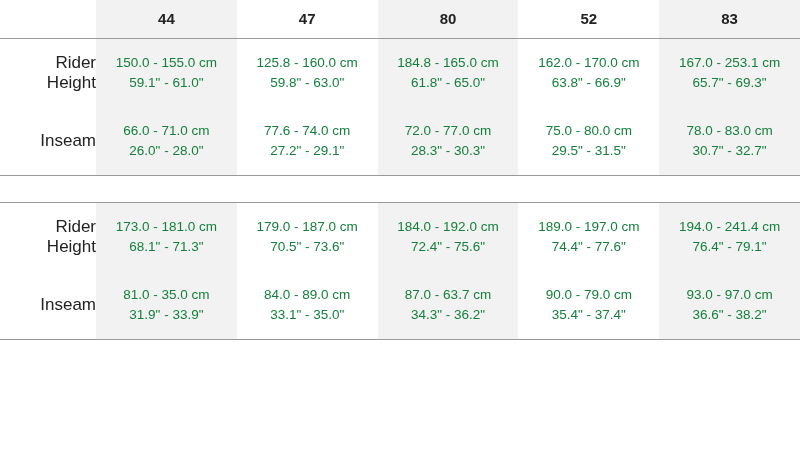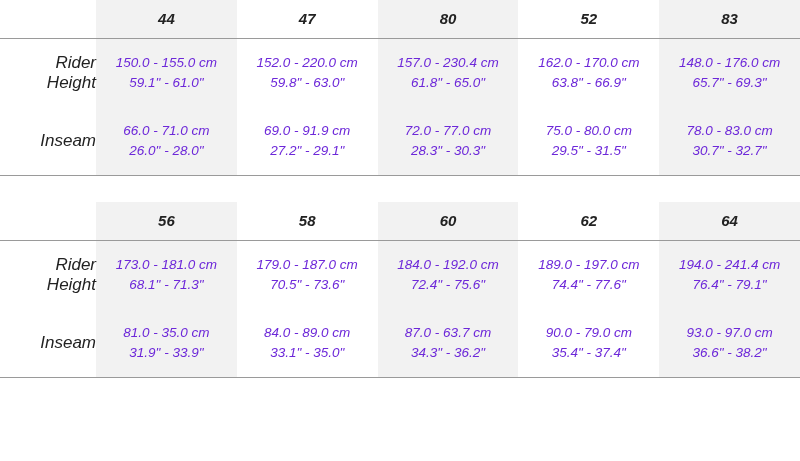--- a/index.html
+++ b/index.html
@@ -26,21 +26,20 @@
     table-layout: fixed;
   }
   table.size-table col.label-col { width: 96px; }
   table.size-table col.data-col  { width: 140.8px; }
 
   .size-table th, .size-table td {
     padding: 0;
     margin: 6px;
     border: none;
     vertical-align: middle;
-    font-style: italic;
   }
 
   
   .head-cell {
     text-align: center;
     font-size: 15px;
     font-weight: bold;
     color: #222222;
     height: 38px;
     line-height: 38px;
@@ -55,21 +54,21 @@
     text-align: right;
     padding-right: 14px;
     font-size: 17px;
     color: #222222;
     line-height: 20px;
     white-space: nowrap;
   }
   .data-cell {
     text-align: center;
     font-size: 13.5px;
-    color: #6d28d9;
+    color: #15803d;
     line-height: 20px;
     padding: 16px 0 16px 0;
   }
   .data-cell .line2 {
     display: block;
   }
   .rider-row .data-cell { padding-top: 14px; padding-bottom: 14px; }
   .inseam-row .data-cell { padding-top: 14px; padding-bottom: 14px; }
 
   .rule {
@@ -127,147 +126,127 @@
       <tr class="rider-row">
         <td class="row-label">
           <span class="label-two-line">Rider</span>
           <span class="label-two-line">Height</span>
         </td>
         <td class="data-cell shade">
           <span>150.0 - 155.0 cm</span>
           <span class="line2">59.1" - 61.0"</span>
         </td>
         <td class="data-cell">
-          <span>152.0 - 220.0 cm</span>
+          <span>125.8 - 160.0 cm</span>
           <span class="line2">59.8" - 63.0"</span>
         </td>
         <td class="data-cell shade">
-          <span>157.0 - 230.4 cm</span>
+          <span>184.8 - 165.0 cm</span>
           <span class="line2">61.8" - 65.0"</span>
         </td>
         <td class="data-cell">
           <span>162.0 - 170.0 cm</span>
           <span class="line2">63.8" - 66.9"</span>
         </td>
         <td class="data-cell shade">
-          <span>148.0 - 176.0 cm</span>
+          <span>167.0 - 253.1 cm</span>
           <span class="line2">65.7" - 69.3"</span>
         </td>
       </tr>
       <tr class="inseam-row">
         <td class="row-label">
           <span class="label-two-line">Inseam</span>
         </td>
         <td class="data-cell shade">
           <span>66.0 - 71.0 cm</span>
           <span class="line2">26.0" - 28.0"</span>
         </td>
         <td class="data-cell">
-          <span>69.0 - 91.9 cm</span>
+          <span>77.6 - 74.0 cm</span>
           <span class="line2">27.2" - 29.1"</span>
         </td>
         <td class="data-cell shade">
           <span>72.0 - 77.0 cm</span>
           <span class="line2">28.3" - 30.3"</span>
         </td>
         <td class="data-cell">
           <span>75.0 - 80.0 cm</span>
           <span class="line2">29.5" - 31.5"</span>
         </td>
         <td class="data-cell shade">
           <span>78.0 - 83.0 cm</span>
           <span class="line2">30.7" - 32.7"</span>
         </td>
       </tr>
     </tbody>
   </table>
   <hr class="rule">
 
   <div class="block-gap"></div>
+
+  <hr class="rule">
 
   <table class="size-table">
     <colgroup>
       <col class="label-col">
       <col class="data-col">
       <col class="data-col">
       <col class="data-col">
       <col class="data-col">
       <col class="data-col">
     </colgroup>
     <tbody>
-      <tr>
-        <th class="head-cell blank"></th>
-        <th class="head-cell shade">56</th>
-        <th class="head-cell">58</th>
-        <th class="head-cell shade">60</th>
-        <th class="head-cell">62</th>
-        <th class="head-cell shade">64</th>
+      <tr class="rider-row">
+        <td class="row-label">
+          <span class="label-two-line">Rider</span>
+          <span class="label-two-line">Height</span>
+        </td>
+        <td class="data-cell shade">
+          <span>173.0 - 181.0 cm</span>
+          <span class="line2">68.1" - 71.3"</span>
+        </td>
+        <td class="data-cell">
+          <span>179.0 - 187.0 cm</span>
+          <span class="line2">70.5" - 73.6"</span>
+        </td>
+        <td class="data-cell shade">
+          <span>184.0 - 192.0 cm</span>
+          <span class="line2">72.4" - 75.6"</span>
+        </td>
+        <td class="data-cell">
+          <span>189.0 - 197.0 cm</span>
+          <span class="line2">74.4" - 77.6"</span>
+        </td>
+        <td class="data-cell shade">
+          <span>194.0 - 241.4 cm</span>
+          <span class="line2">76.4" - 79.1"</span>
+        </td>
+      </tr>
+      <tr class="inseam-row">
+        <td class="row-label">
+          <span class="label-two-line">Inseam</span>
+        </td>
+        <td class="data-cell shade">
+          <span>81.0 - 35.0 cm</span>
+          <span class="line2">31.9" - 33.9"</span>
+        </td>
+        <td class="data-cell">
+          <span>84.0 - 89.0 cm</span>
+          <span class="line2">33.1" - 35.0"</span>
+        </td>
+        <td class="data-cell shade">
+          <span>87.0 - 63.7 cm</span>
+          <span class="line2">34.3" - 36.2"</span>
+        </td>
+        <td class="data-cell">
+          <span>90.0 - 79.0 cm</span>
+          <span class="line2">35.4" - 37.4"</span>
+        </td>
+        <td class="data-cell shade">
+          <span>93.0 - 97.0 cm</span>
+          <span class="line2">36.6" - 38.2"</span>
+        </td>
       </tr>
     </tbody>
   </table>
   <hr class="rule">
 
-  <table class="size-table">
-    <colgroup>
-      <col class="label-col">
-      <col class="data-col">
-      <col class="data-col">
-      <col class="data-col">
-      <col class="data-col">
-      <col class="data-col">
-    </colgroup>
-    <tbody>
-      <tr class="rider-row">
-        <td class="row-label">
-          <span class="label-two-line">Rider</span>
-          <span class="label-two-line">Height</span>
-        </td>
-        <td class="data-cell shade">
-          <span>173.0 - 181.0 cm</span>
-          <span class="line2">68.1" - 71.3"</span>
-        </td>
-        <td class="data-cell">
-          <span>179.0 - 187.0 cm</span>
-          <span class="line2">70.5" - 73.6"</span>
-        </td>
-        <td class="data-cell shade">
-          <span>184.0 - 192.0 cm</span>
-          <span class="line2">72.4" - 75.6"</span>
-        </td>
-        <td class="data-cell">
-          <span>189.0 - 197.0 cm</span>
-          <span class="line2">74.4" - 77.6"</span>
-        </td>
-        <td class="data-cell shade">
-          <span>194.0 - 241.4 cm</span>
-          <span class="line2">76.4" - 79.1"</span>
-        </td>
-      </tr>
-      <tr class="inseam-row">
-        <td class="row-label">
-          <span class="label-two-line">Inseam</span>
-        </td>
-        <td class="data-cell shade">
-          <span>81.0 - 35.0 cm</span>
-          <span class="line2">31.9" - 33.9"</span>
-        </td>
-        <td class="data-cell">
-          <span>84.0 - 89.0 cm</span>
-          <span class="line2">33.1" - 35.0"</span>
-        </td>
-        <td class="data-cell shade">
-          <span>87.0 - 63.7 cm</span>
-          <span class="line2">34.3" - 36.2"</span>
-        </td>
-        <td class="data-cell">
-          <span>90.0 - 79.0 cm</span>
-          <span class="line2">35.4" - 37.4"</span>
-        </td>
-        <td class="data-cell shade">
-          <span>93.0 - 97.0 cm</span>
-          <span class="line2">36.6" - 38.2"</span>
-        </td>
-      </tr>
-    </tbody>
-  </table>
-  <hr class="rule">
-
 </div>
 
 </body></html>

